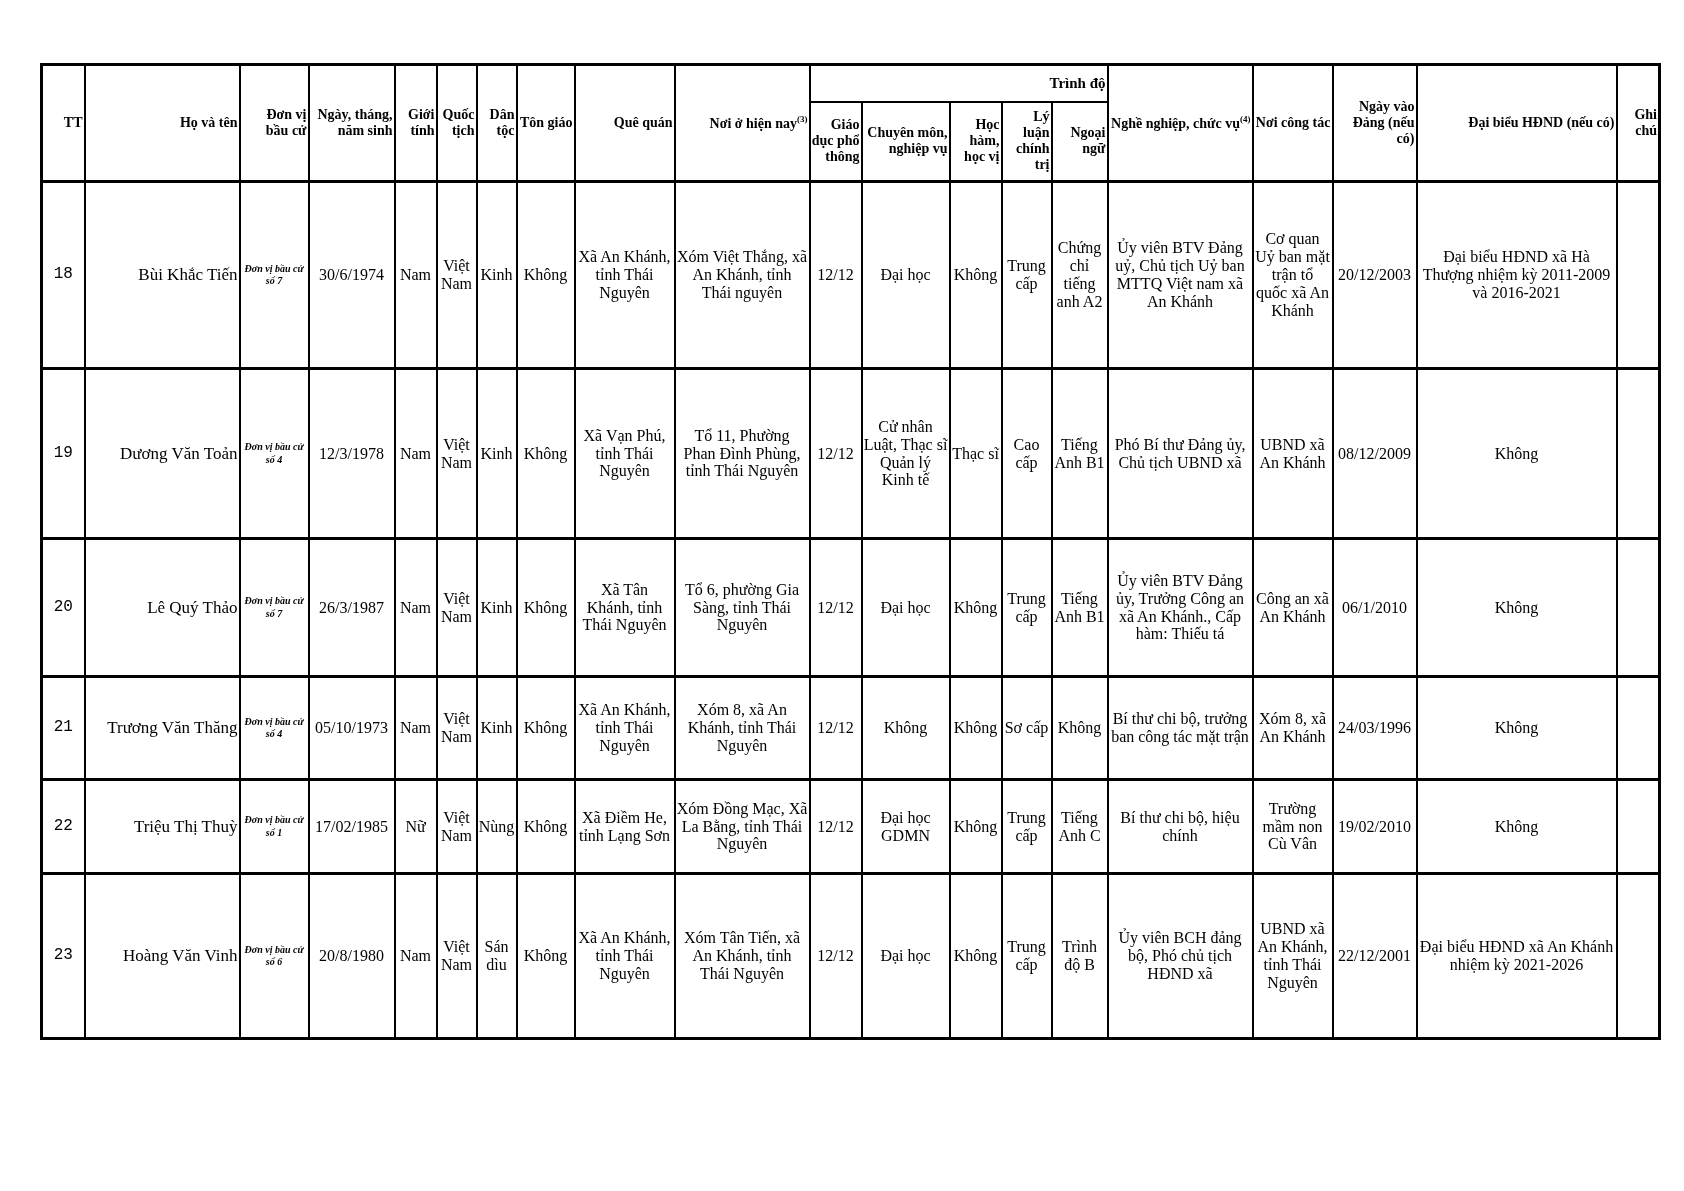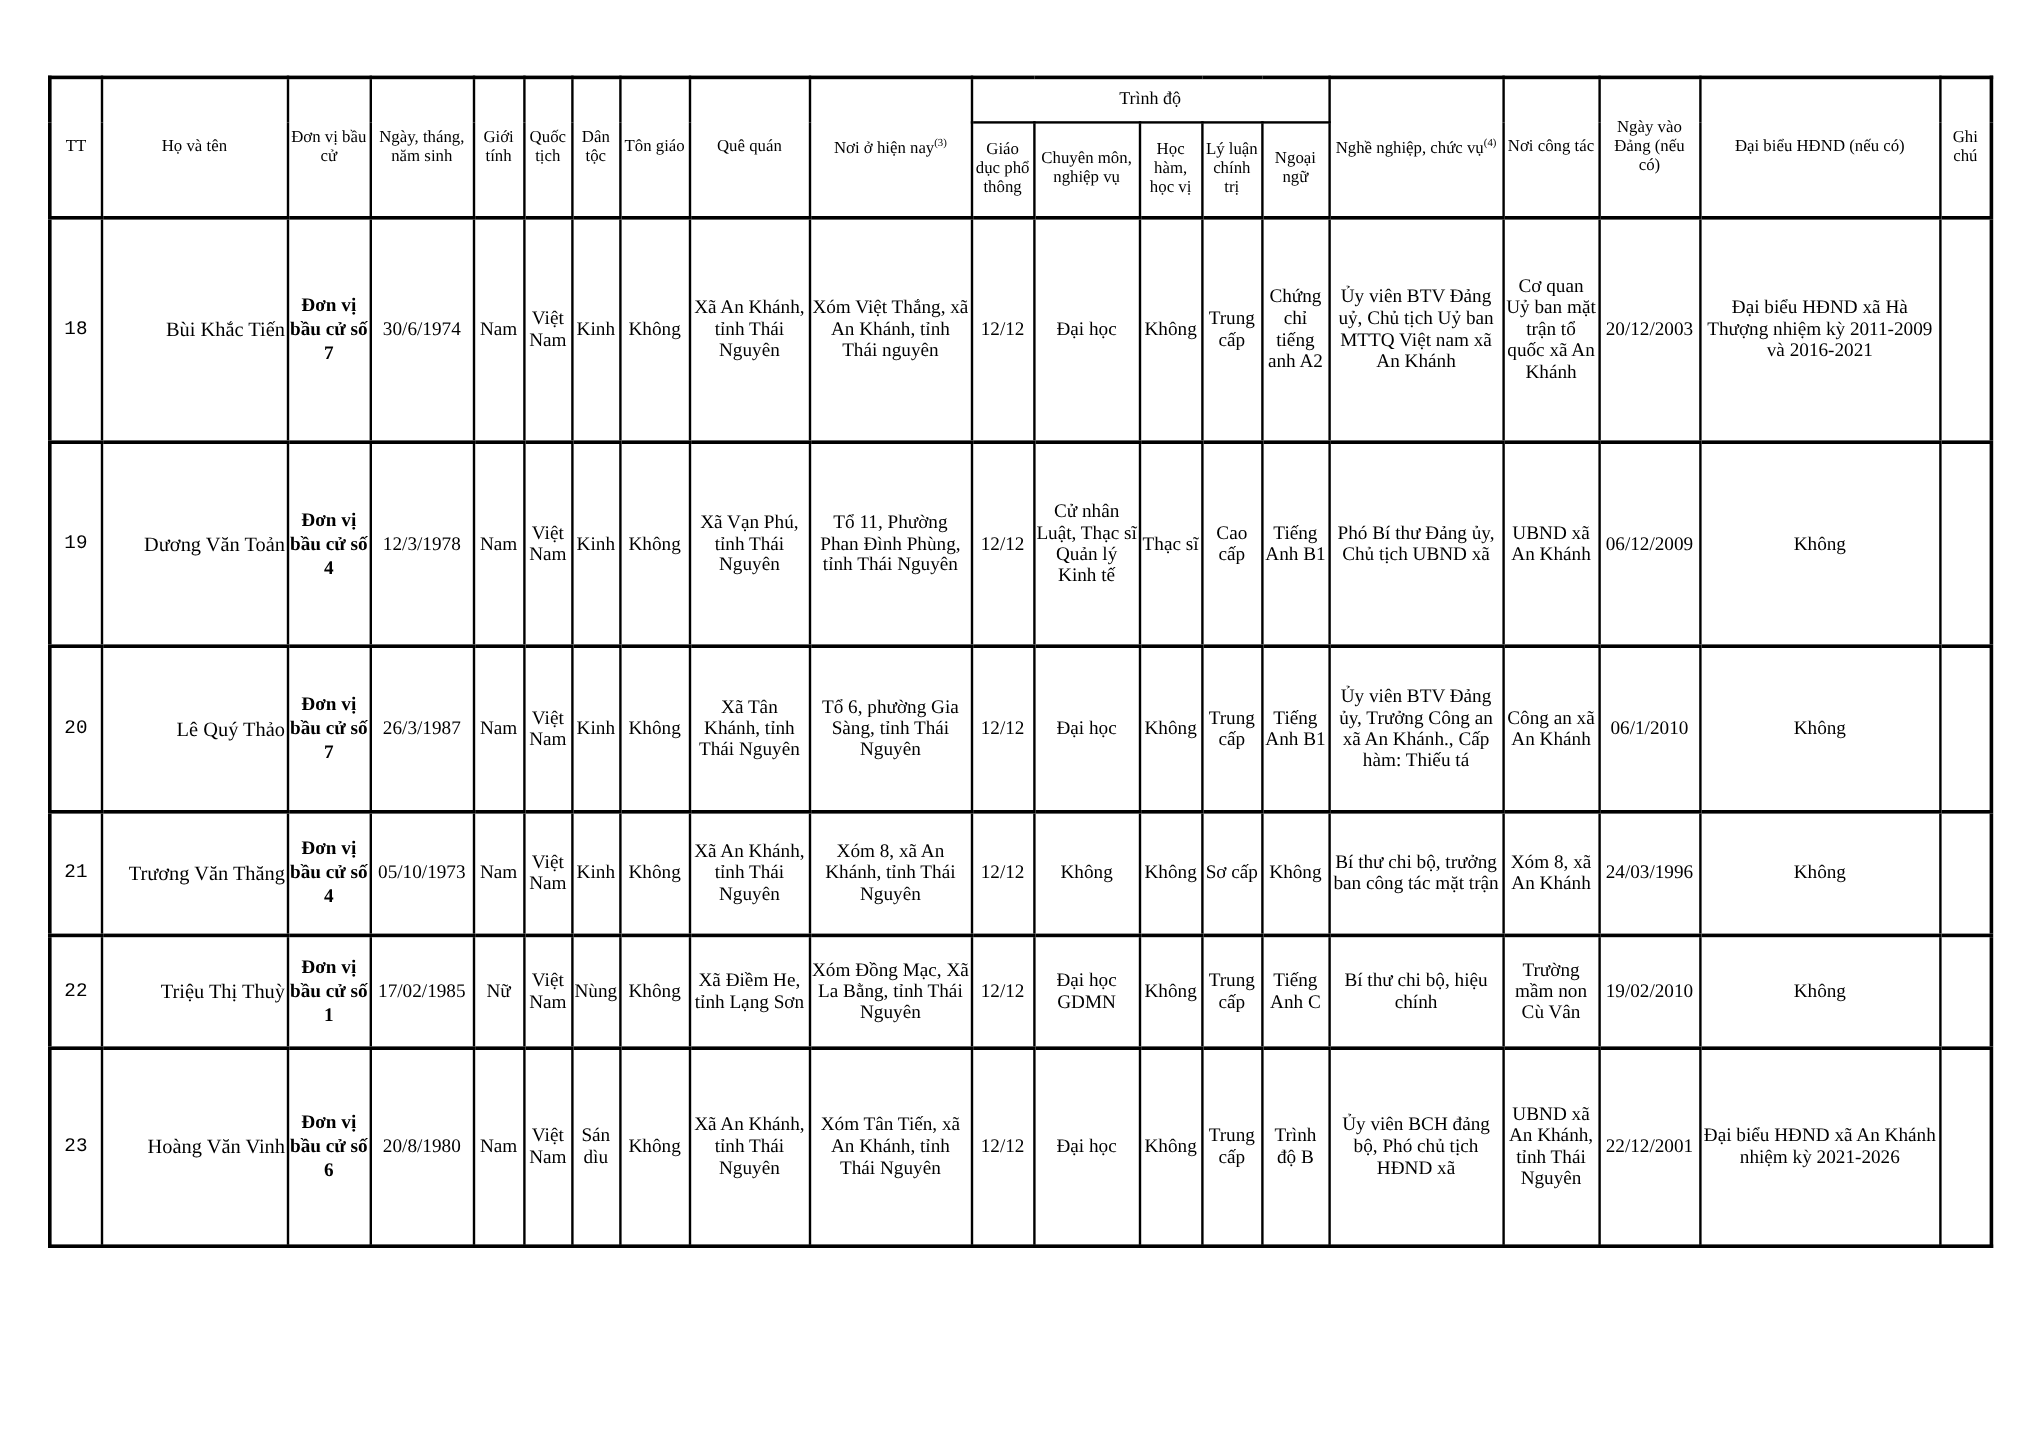--- a/index.html
+++ b/index.html
@@ -9,28 +9,28 @@
   }
   table.doc {
     border-collapse:collapse; table-layout:fixed;
     margin:63px 0 0 40px; width:1618px;
     border:3px solid #000;
   }
   th, td {
     border:2px solid #000; text-align:center; vertical-align:middle;
     padding:0 1px; overflow:hidden; word-wrap:break-word;
   }
-  thead th { font-size:14px; font-weight:normal; line-height:1.15; }
+  thead th { font-size:14px; font-weight:bold; line-height:1.15;text-align:right; }
   thead th.group { font-size:15px; }
   thead tr.h1 { height:37px; }
   thead tr.h2 { height:80px; }
   tbody td { font-size:16px; line-height:1.12; border-top-width:3px; }
   tbody td.col-tt { font-size:16px;font-family:Liberation Mono, monospace; }
   tbody td.col-name { text-align:right; font-size:17px; padding-left:2px; }
-  tbody td.col-unit { font-weight:bold; font-size:16px; line-height:1.25; }
+  tbody td.col-unit { font-weight:bold; font-size:10px; line-height:1.25;font-style:italic; }
   tbody tr:nth-child(1) { height:187px; }
   tbody tr:nth-child(2) { height:170px; }
   tbody tr:nth-child(3) { height:138px; }
   tbody tr:nth-child(4) { height:103px; }
   tbody tr:nth-child(5) { height:94px;  }
   tbody tr:nth-child(6) { height:165px; }
   
   col.w-tt{width:43px} col.w-name{width:155px} col.w-unit{width:69px}
   col.w-dob{width:86px} col.w-gender{width:42px} col.w-nat{width:40px}
   col.w-eth{width:40px} col.w-rel{width:58px} col.w-home{width:100px}
@@ -128,21 +128,21 @@
           <td class="col-religion">Không</td>
           <td class="col-hometown">Xã Vạn Phú, tỉnh Thái Nguyên</td>
           <td class="col-residence">Tổ 11, Phường Phan Đình Phùng, tỉnh Thái Nguyên</td>
           <td class="col-edu">12/12</td>
           <td class="col-professional">Cử nhân Luật, Thạc sĩ Quản lý Kinh tế</td>
           <td class="col-academic">Thạc sĩ</td>
           <td class="col-political">Cao cấp</td>
           <td class="col-language">Tiếng Anh B1</td>
           <td class="col-occupation">Phó Bí thư Đảng ủy, Chủ tịch UBND xã</td>
           <td class="col-workplace">UBND xã An Khánh</td>
-          <td class="col-party-date">06/12/2009</td>
+          <td class="col-party-date">08/12/2009</td>
           <td class="col-delegate">Không</td>
           <td class="col-note"></td>
         </tr>
         <tr>
           <td class="col-tt">20</td>
           <td class="col-name">Lê Quý Thảo</td>
           <td class="col-unit">Đơn vị bầu cử số 7</td>
           <td class="col-dob">26/3/1987</td>
           <td class="col-gender">Nam</td>
           <td class="col-nationality">Việt Nam</td>

